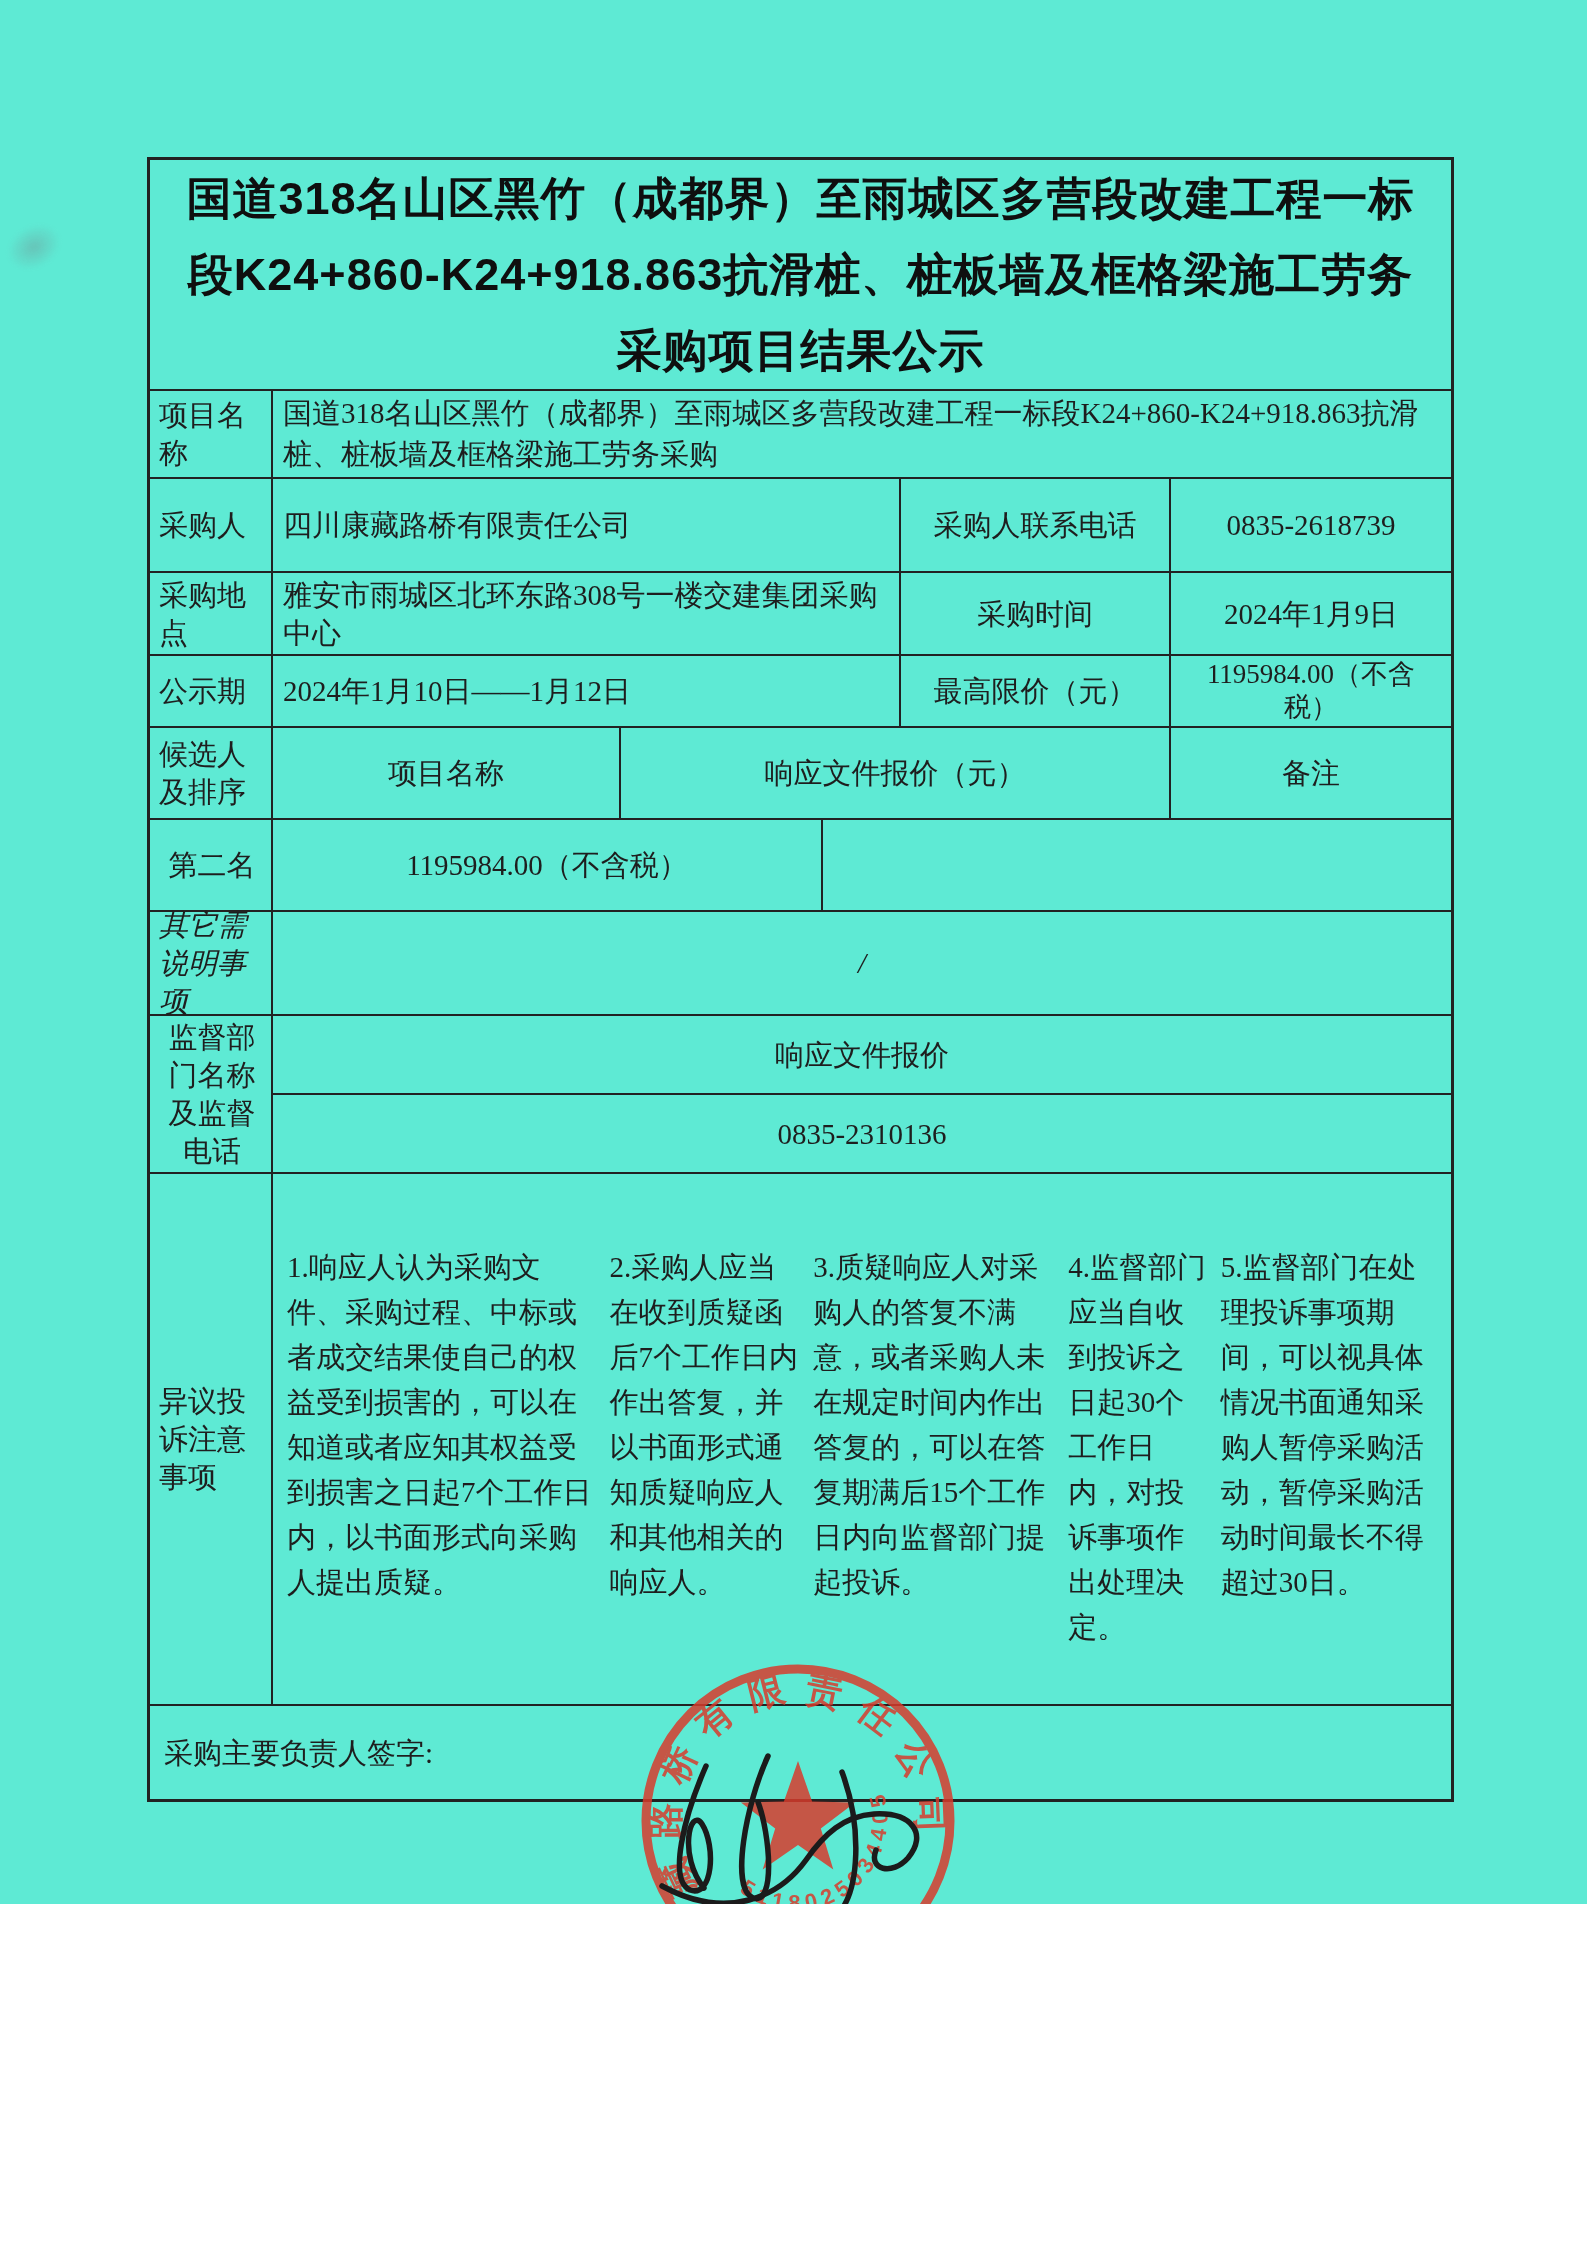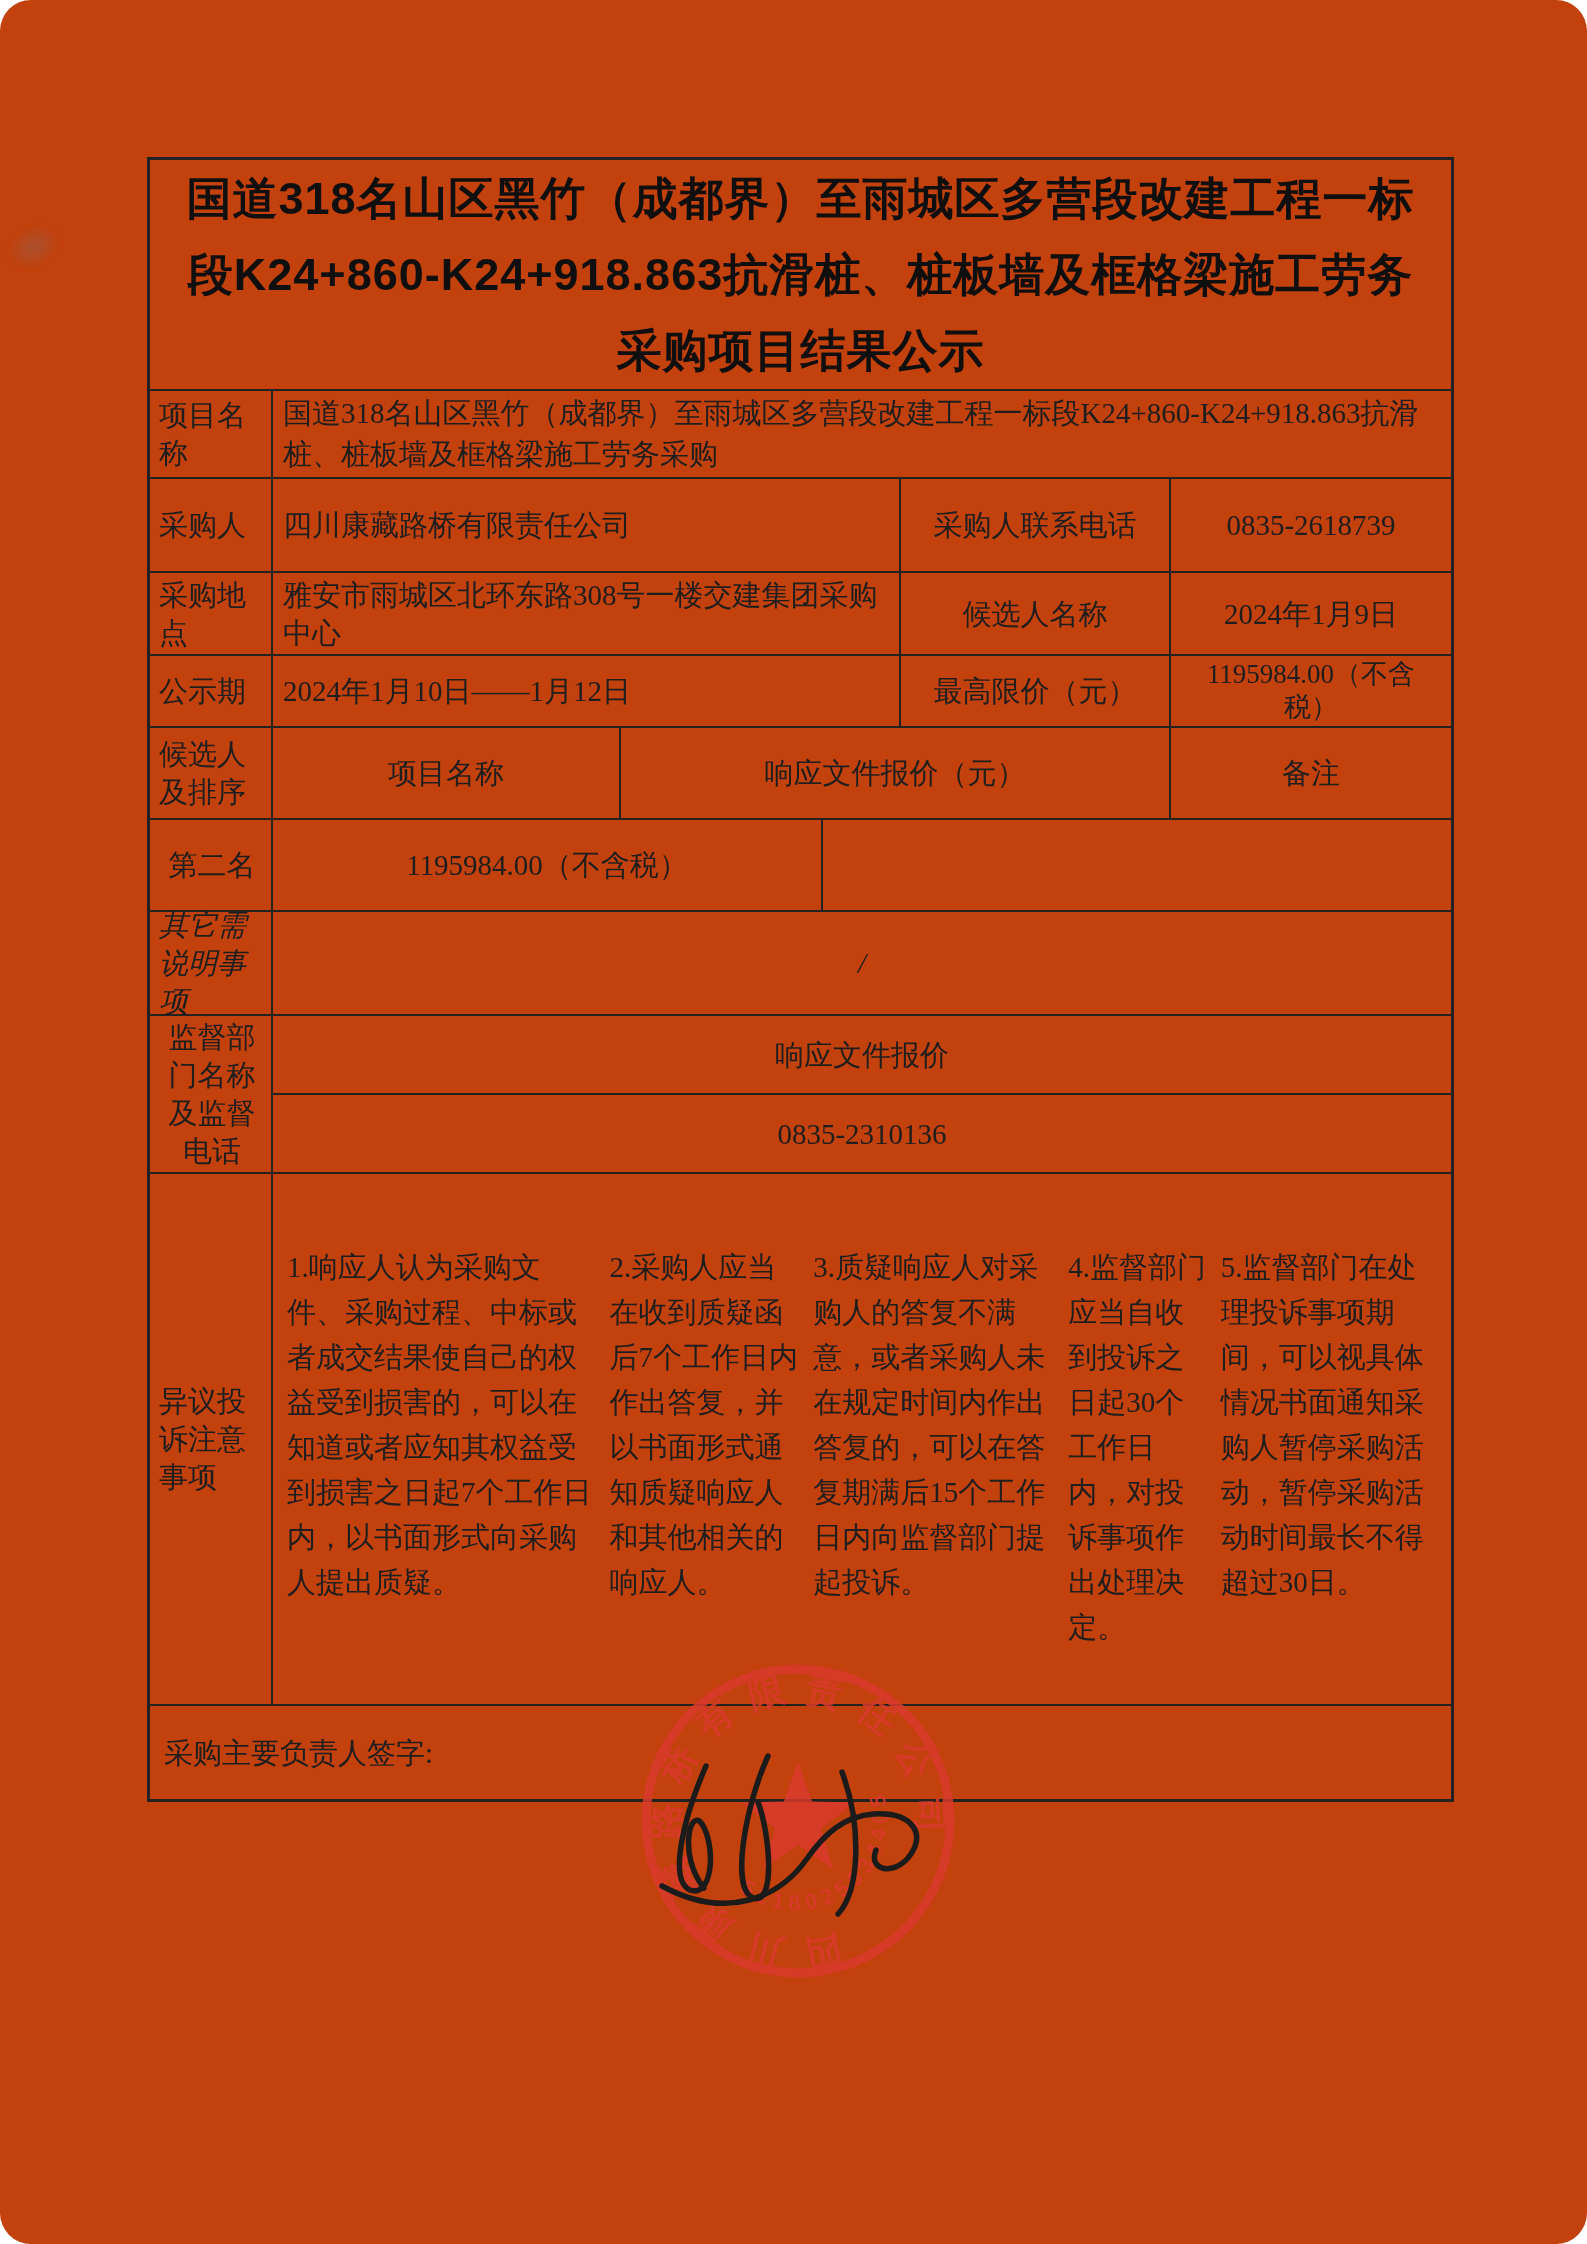--- a/index.html
+++ b/index.html
@@ -1,23 +1,22 @@
 <!DOCTYPE html>
 <html style="--stamp-color: #d93a2b;"><head>
 <meta charset="utf-8">
 <style>
   html,body{margin:0;padding:0;}
   .page{
     position:relative;
-    width:1587px;height:2244px;
-    background:#c2410c;
+    width:1587px;height:1904px;
+    background:#5eead4;
     font-family:"Liberation Serif","DejaVu Serif",serif;
     color:#1e1e1e;
     overflow:hidden;
-    border-radius:31px;
   }
   .smudge{
     position:absolute;left:6px;top:226px;width:56px;height:42px;
     background:radial-gradient(closest-side,rgba(120,115,125,.32),rgba(120,115,125,0));
     filter:blur(2px);transform:rotate(-28deg);
   }
   .doc-table{
     position:absolute;left:147px;top:157px;width:1307px;
     border:3px solid #222;box-sizing:border-box;
     font-size:29px;line-height:38px;
@@ -89,21 +88,21 @@
     <div class="trow r-purchaser">
       <div class="c left label-col">采购人</div>
       <div class="c left w-value">四川康藏路桥有限责任公司</div>
       <div class="c center w-label2">采购人联系电话</div>
       <div class="c center w-value2">0835-2618739</div>
     </div>
 
     <div class="trow r-location">
       <div class="c left label-col">采购地点</div>
       <div class="c left w-value">雅安市雨城区北环东路308号一楼交建集团采购中心</div>
-      <div class="c center w-label2">候选人名称</div>
+      <div class="c center w-label2">采购时间</div>
       <div class="c center w-value2">2024年1月9日</div>
     </div>
 
     <div class="trow r-publicity">
       <div class="c left label-col">公示期</div>
       <div class="c left w-value">2024年1月10日——1月12日</div>
       <div class="c center w-label2">最高限价（元）</div>
       <div class="c center w-value2" style="font-size:27px;line-height:33px;">1195984.00（不含税）</div>
     </div>
 

